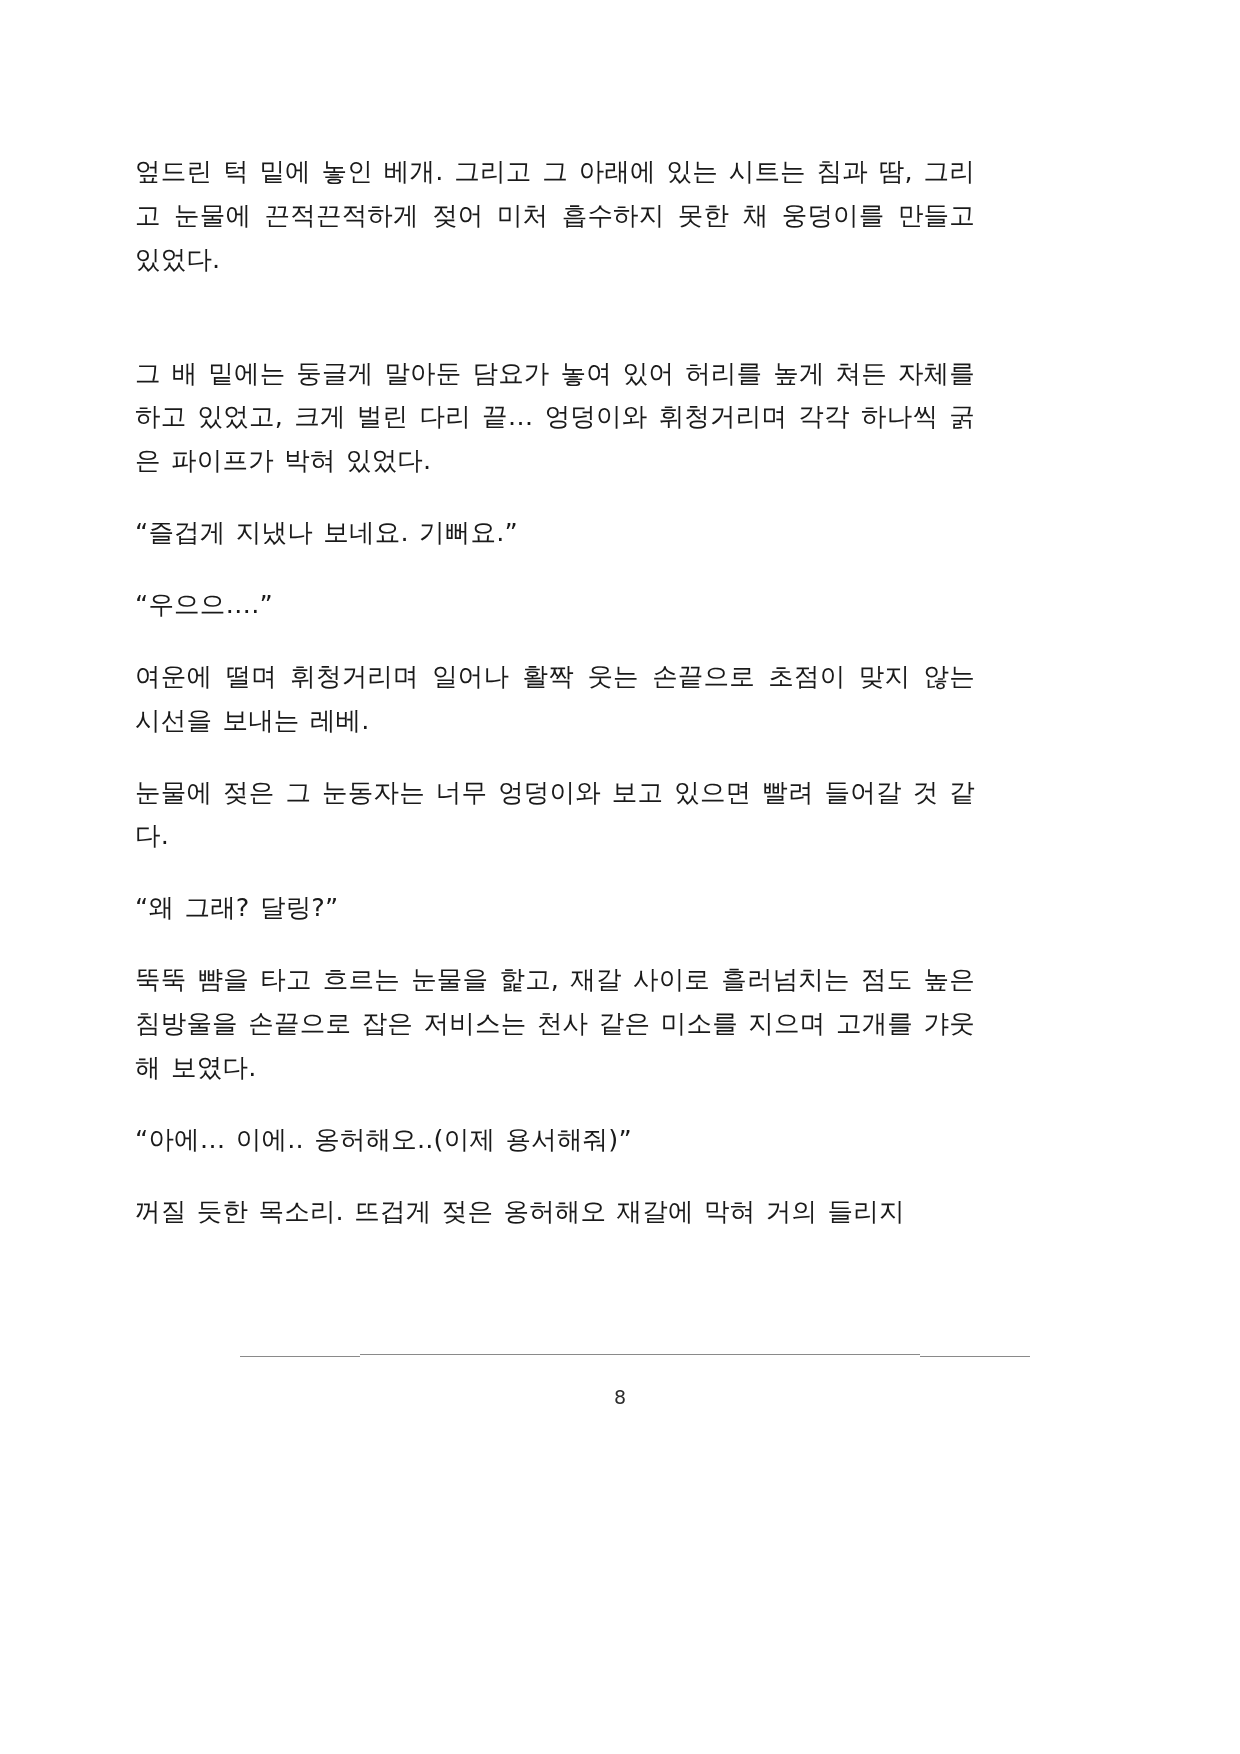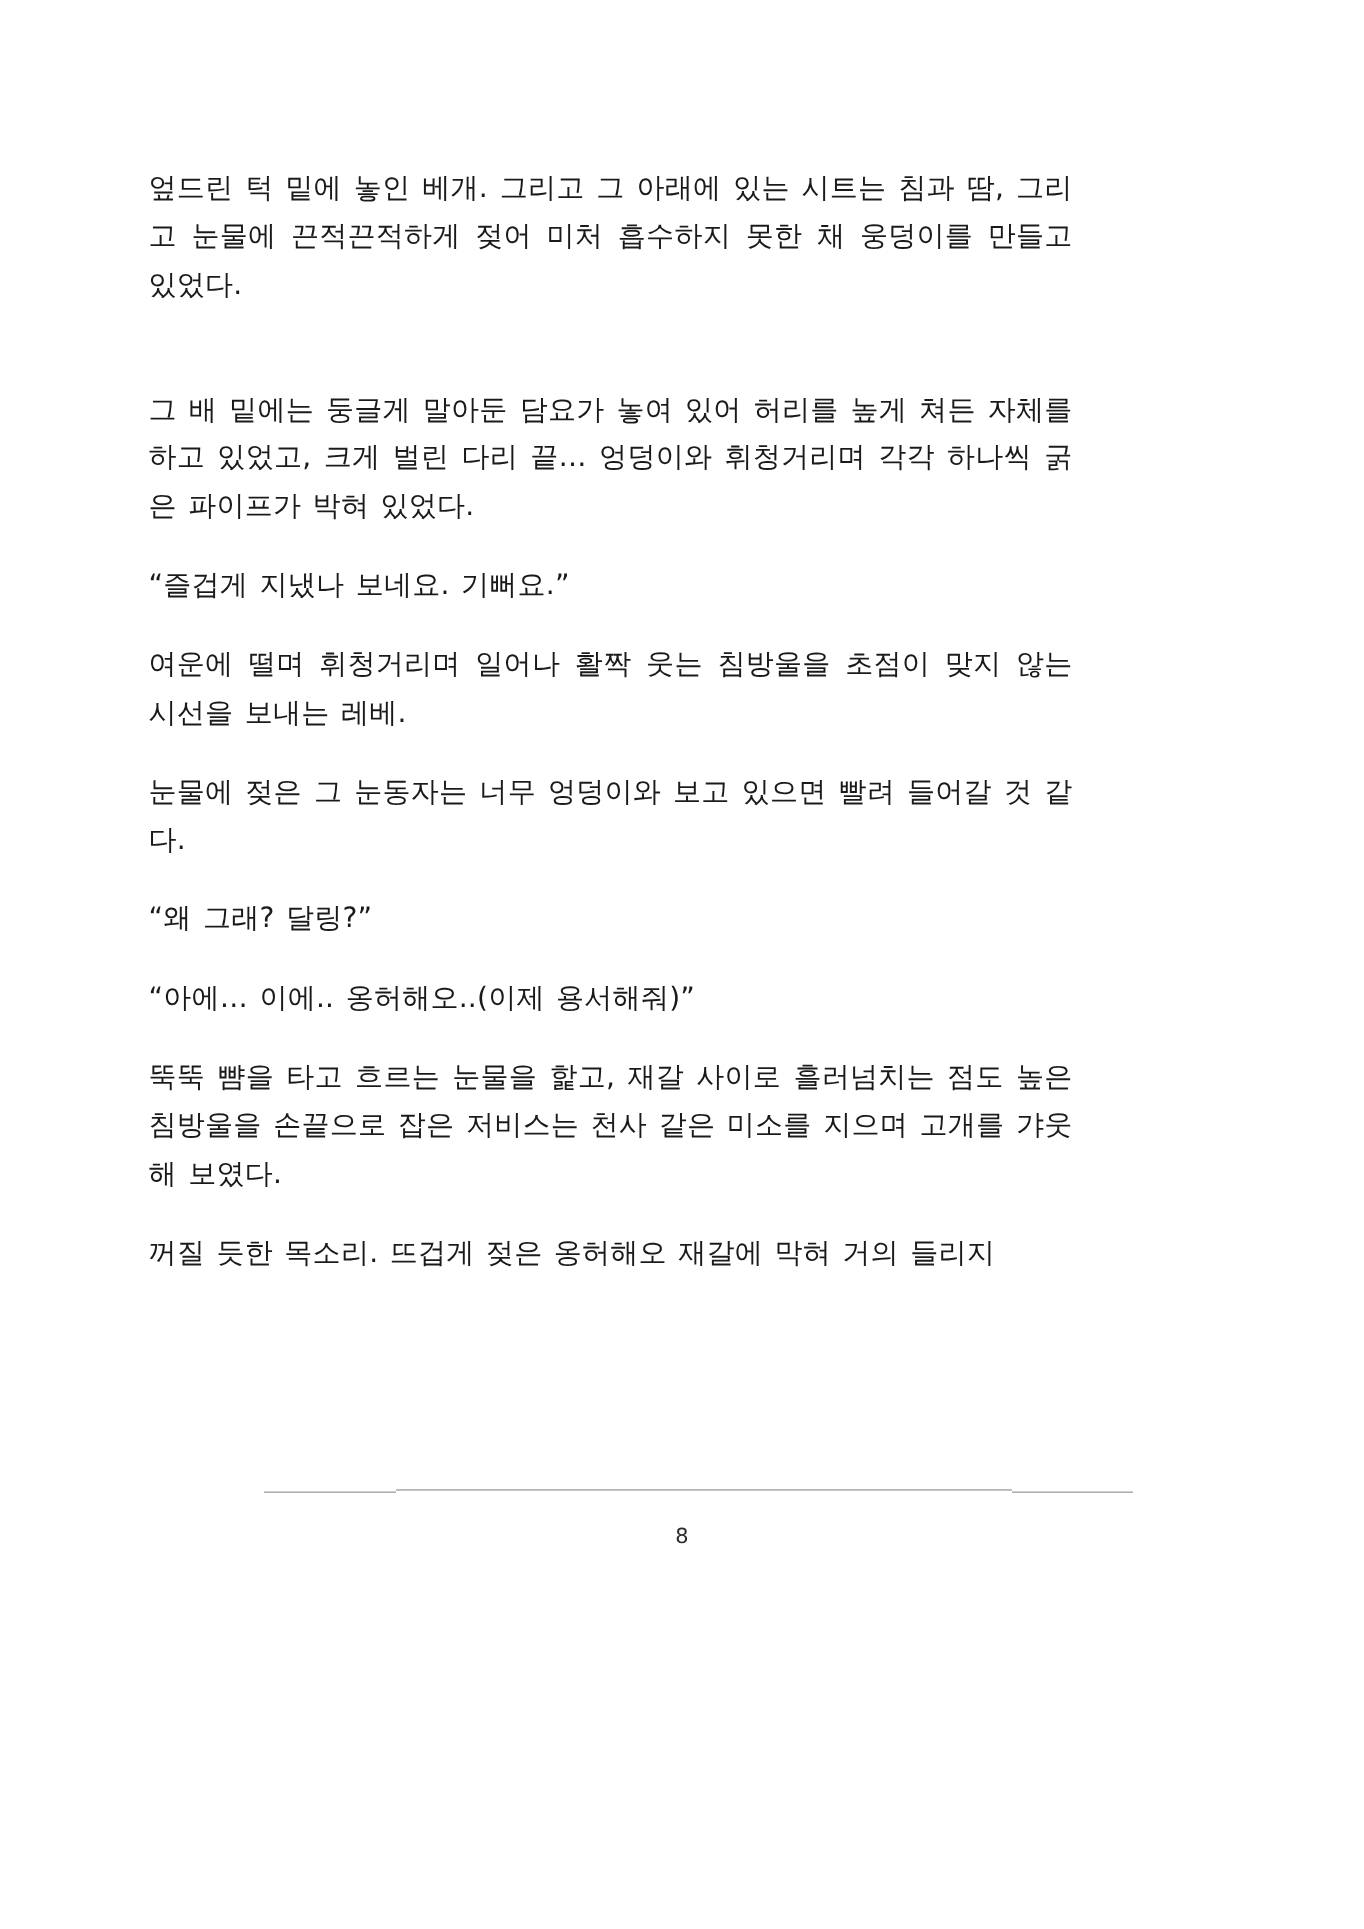--- a/index.html
+++ b/index.html
@@ -76,25 +76,26 @@
 </head>
 <body>
 
 <div class="page">
 
   <div class="content">
     <p class="para">엎드린 턱 밑에 놓인 베개. 그리고 그 아래에 있는 시트는 침과 땀, 그리고 눈물에 끈적끈적하게 젖어 미처 흡수하지 못한 채 웅덩이를 만들고 있었다.</p>
     <p class="spacer"></p>
     <p class="para">그 배 밑에는 둥글게 말아둔 담요가 놓여 있어 허리를 높게 쳐든 자체를 하고 있었고, 크게 벌린 다리 끝… 엉덩이와 휘청거리며 각각 하나씩 굵은 파이프가 박혀 있었다.</p>
     <p class="para">“즐겁게 지냈나 보네요. 기뻐요.”</p>
-    <p class="para">여운에 떨며 휘청거리며 일어나 활짝 웃는 침방울을 초점이 맞지 않는 시선을 보내는 레베.</p>
+    <p class="para">“우으으….”</p>
+    <p class="para">여운에 떨며 휘청거리며 일어나 활짝 웃는 손끝으로 초점이 맞지 않는 시선을 보내는 레베.</p>
     <p class="para">눈물에 젖은 그 눈동자는 너무 엉덩이와 보고 있으면 빨려 들어갈 것 같다.</p>
     <p class="para">“왜 그래? 달링?”</p>
+    <p class="para">뚝뚝 뺨을 타고 흐르는 눈물을 핥고, 재갈 사이로 흘러넘치는 점도 높은 침방울을 손끝으로 잡은 저비스는 천사 같은 미소를 지으며 고개를 갸웃해 보였다.</p>
     <p class="para">“아에… 이에.. 옹허해오..(이제 용서해줘)”</p>
-    <p class="para">뚝뚝 뺨을 타고 흐르는 눈물을 핥고, 재갈 사이로 흘러넘치는 점도 높은 침방울을 손끝으로 잡은 저비스는 천사 같은 미소를 지으며 고개를 갸웃해 보였다.</p>
     <p class="para">꺼질 듯한 목소리. 뜨겁게 젖은 옹허해오 재갈에 막혀 거의 들리지</p>
   </div>
 
   <div class="footer">
     <div class="rule-wrap">
       <div class="rule rule-a"></div>
       <div class="rule rule-b"></div>
       <div class="rule rule-c"></div>
     </div>
     <div class="page-number">8</div>

